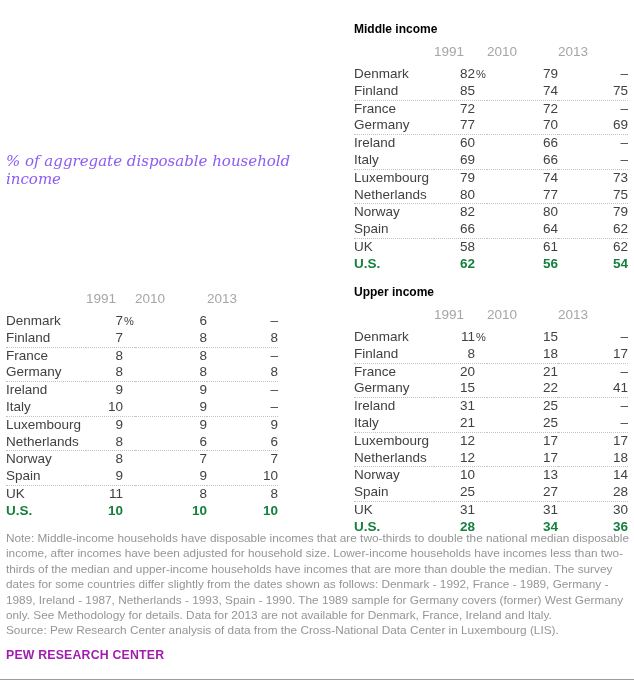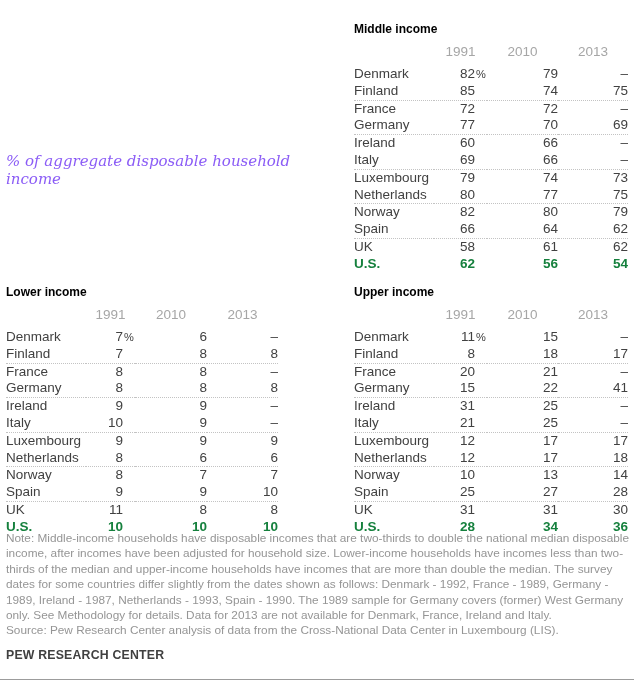--- a/index.html
+++ b/index.html
@@ -18,21 +18,21 @@
   }
 
   .tbl { position:absolute; }
   .tbl-middle { left:354px; top:21px;  width:274px; }
   .tbl-lower  { left:6px;   top:284px; width:272px; }
   .tbl-upper  { left:354px; top:284px; width:274px; }
 
   .tbl h3 { margin:0; font-size:12px; line-height:16px; color:#000000; font-weight:700; }
   .tbl table { border-collapse:collapse; table-layout:fixed; width:100%; margin-top:1px; }
   .tbl th {
-    font-weight:400; color:#a6a6a6; font-size:13.5px; text-align:center;
+    font-weight:400; color:#a6a6a6; font-size:13.5px; text-align:left;
     padding:6px 0 7px 0; white-space:nowrap;
   }
   .tbl td {
     font-size:13.5px; color:#414141; height:16.8px; line-height:16.8px;
     padding:0; white-space:nowrap; overflow:hidden;
   }
   .tbl td.country { text-align:left;margin-top:19px; }
   .tbl td.num { text-align:right; }
   .tbl td.c1 { padding-right:11px; }
   .pct {
@@ -40,21 +40,21 @@
     text-align:left; font-size:0.82em;
   }
   tr.dot td { border-bottom:1px dotted #c3c3c3; }
   tr.b td { font-weight:700; color:#15803d; }
 
   .footer {
     position:absolute; left:6px; top:531px; width:624px;
     color:#959595; font-size:11.8px; line-height:15.4px;
   }
   .footer .brand {
-    margin-top:9px; color:#404040; font-weight:700; font-size:12.3px;
+    margin-top:9px; color:#a21caf; font-weight:700; font-size:12.3px;
     letter-spacing:0.2px; line-height:14px;
   }
   .bottom-rule {
     position:absolute; left:0; top:679px; width:634px; height:0;
     border-top:1px solid #9c9c9c;
   }
 </style>
 </head>
 <body>
 
@@ -151,21 +151,20 @@
             <td class="country">U.S.</td>
             <td class="num c1"><span>62</span><span class="pct"></span></td>
             <td class="num">56</td>
             <td class="num">54</td>
           </tr>
         </tbody>
     </table>
   </section>
 
   <section class="tbl tbl-lower">
-    <h3>Lower income</h3>
     <table>
       <colgroup>
           <col style="width:80px">
           <col style="width:49px">
           <col style="width:72px">
           <col style="width:71px">
         </colgroup>
       <thead>
         <tr>
           <th></th>

